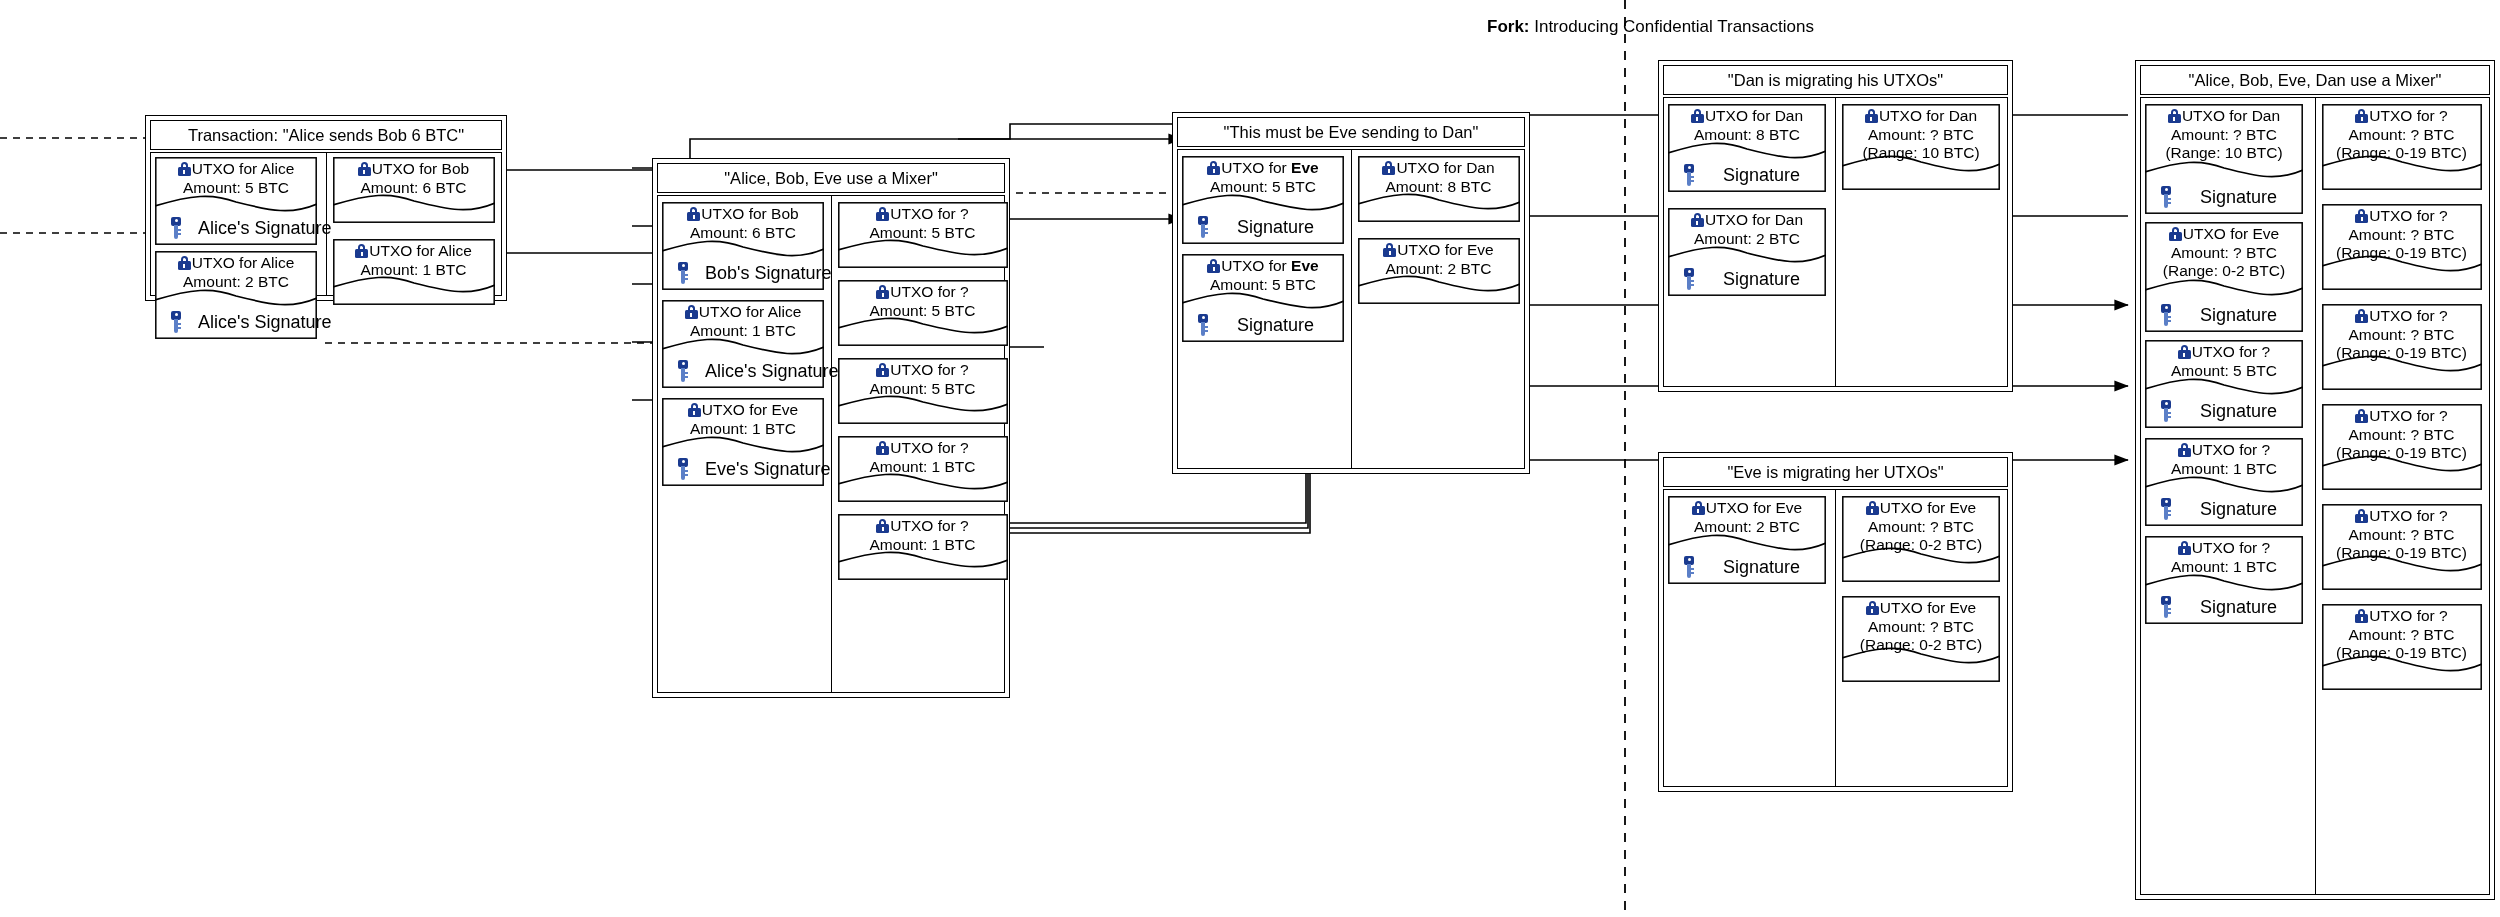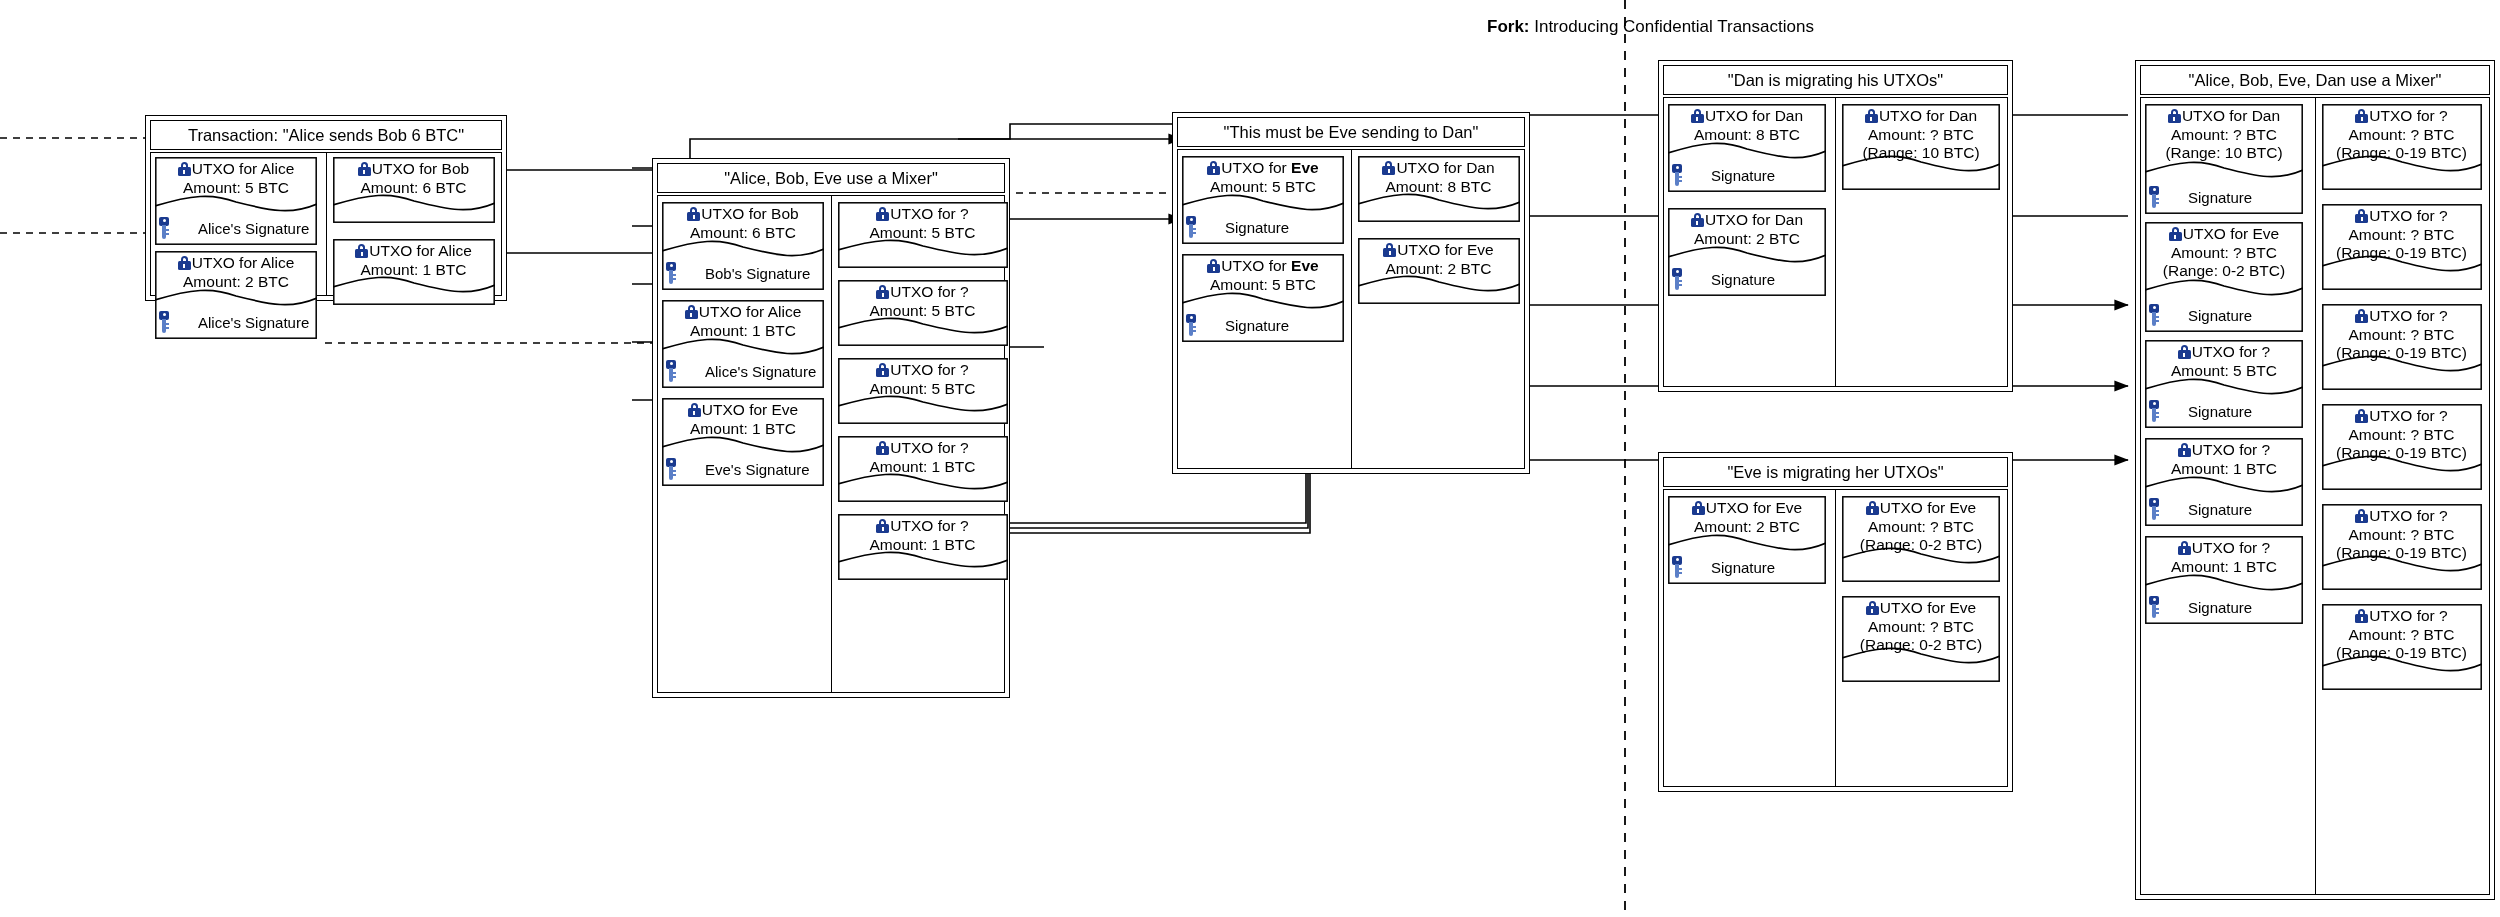--- a/index.html
+++ b/index.html
@@ -22,22 +22,22 @@
   .col.outputs{border:1.2px solid #000;}
 
   
   .utxo{position:absolute;box-sizing:border-box;background:#fff;}
   .utxo .frame{position:absolute;left:0;top:0;right:0;bottom:0;}
   .utxo .txt{position:absolute;left:0;right:0;top:3px;text-align:center;
              font-size:15.5px;line-height:18.5px;z-index:3;padding:0 2px;
              box-sizing:border-box;}
   .utxo .txt .l1{display:block;white-space:nowrap;}
   .utxo .txt b{font-weight:bold;}
-  .utxo .sig{position:absolute;left:0;right:0;bottom:5px;height:24px;z-index:3;
-             display:flex;align-items:center;font-size:15px;}
+  .utxo .sig{position:absolute;left:12px;right:0;bottom:5px;height:24px;z-index:3;
+             display:flex;align-items:center;font-size:18px;}
   .utxo.withsig .sig{justify-content:flex-start;padding-left:3px;}
   .utxo.centersig .sig{justify-content:flex-start;padding-left:3px;}
   .utxo .sig .sigtext{margin-left:3px;white-space:nowrap;}
   .utxo.centersig .sig .sigtext{margin-left:28px;}
 
   
   .lock{display:inline-block;width:13px;height:14px;position:relative;
         vertical-align:-2px;margin-right:1px;}
   .lock i{position:absolute;display:block;}
   .lock .shackle{left:3px;top:0;width:7px;height:7px;border:2px solid #1a3a8f;

